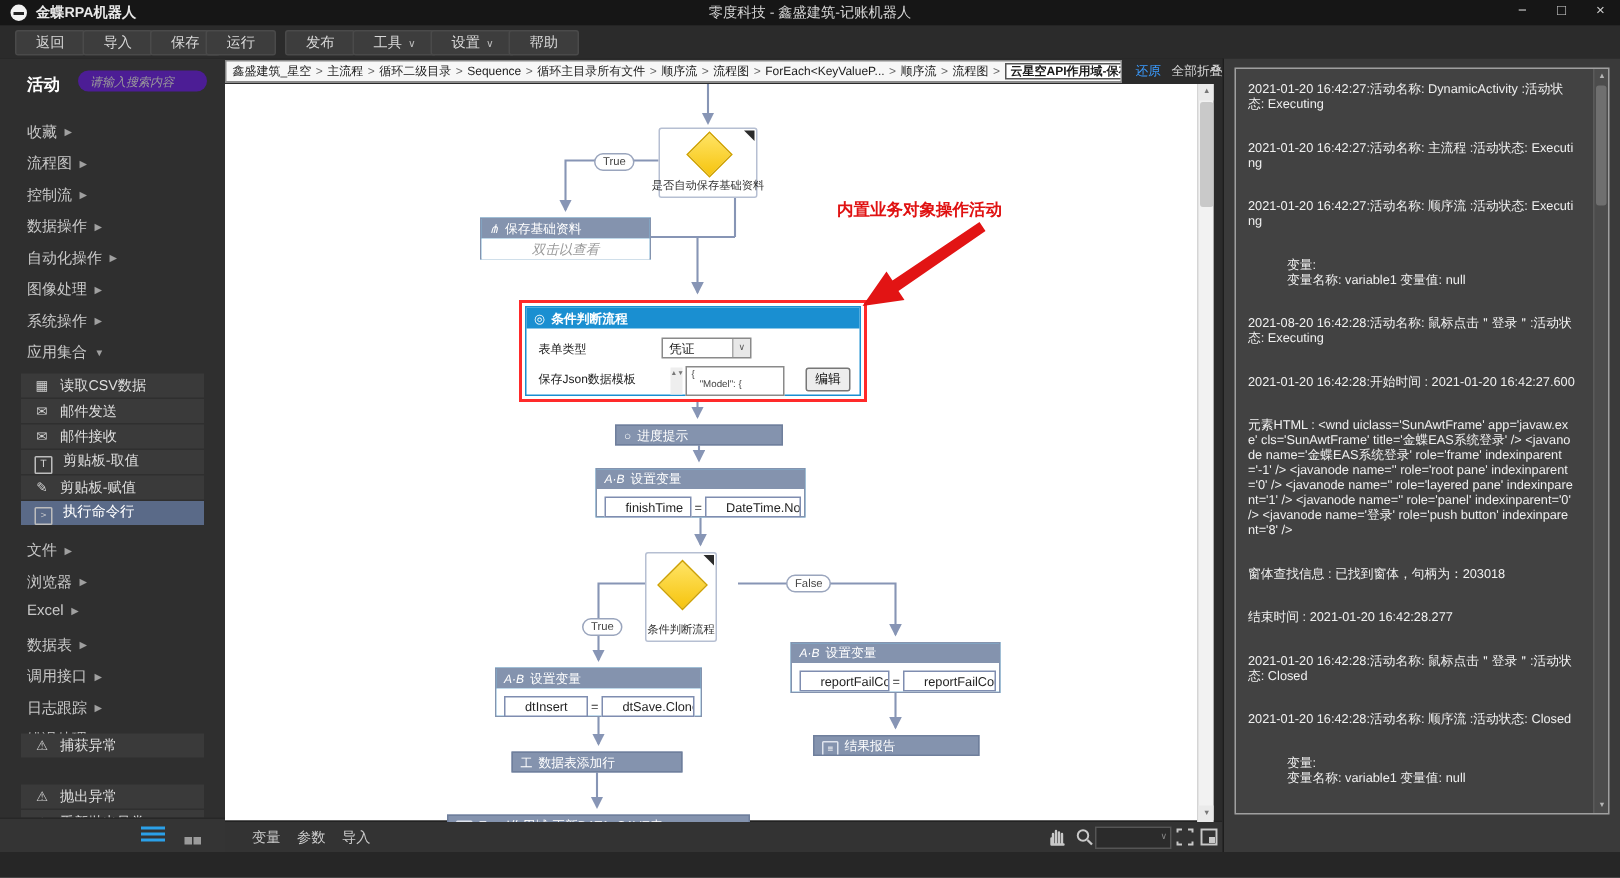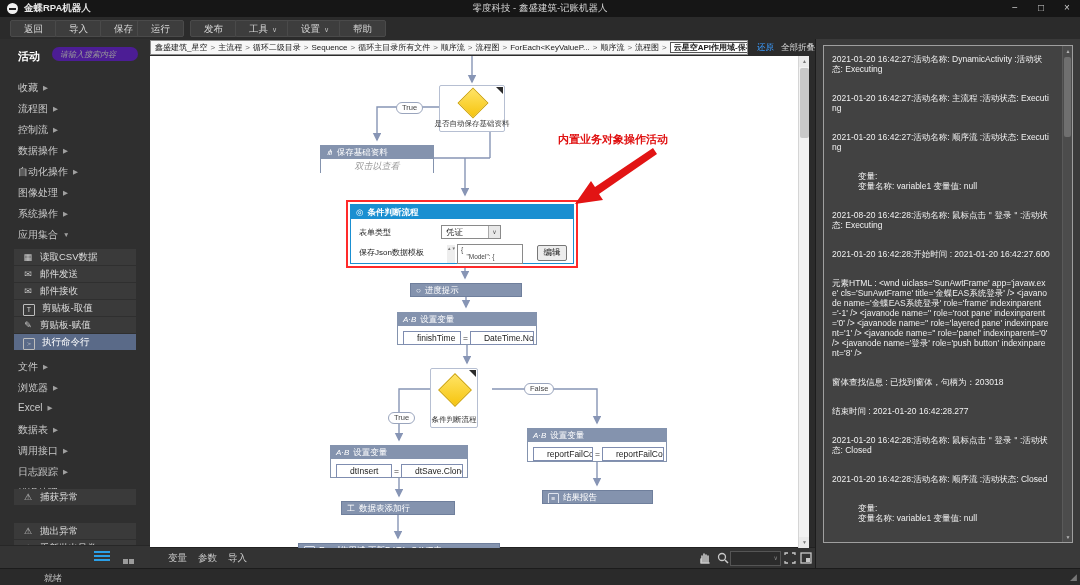--- a/index.html
+++ b/index.html
@@ -314,18 +314,14 @@
 
       </div>
       <div class="log-scroll">
         <div class="lg-arrow" style="top:0">▲</div>
         <div class="lg-thumb"></div>
         <div class="lg-arrow" style="bottom:0">▼</div>
       </div>
     </div>
   </div>
 
-  <div class="statusbar">
-    <span style="position:absolute;left:44px;top:3px">就绪</span>
-    <span class="grip">◢</span>
-  </div>
 
 </div>
 
 </body></html>

